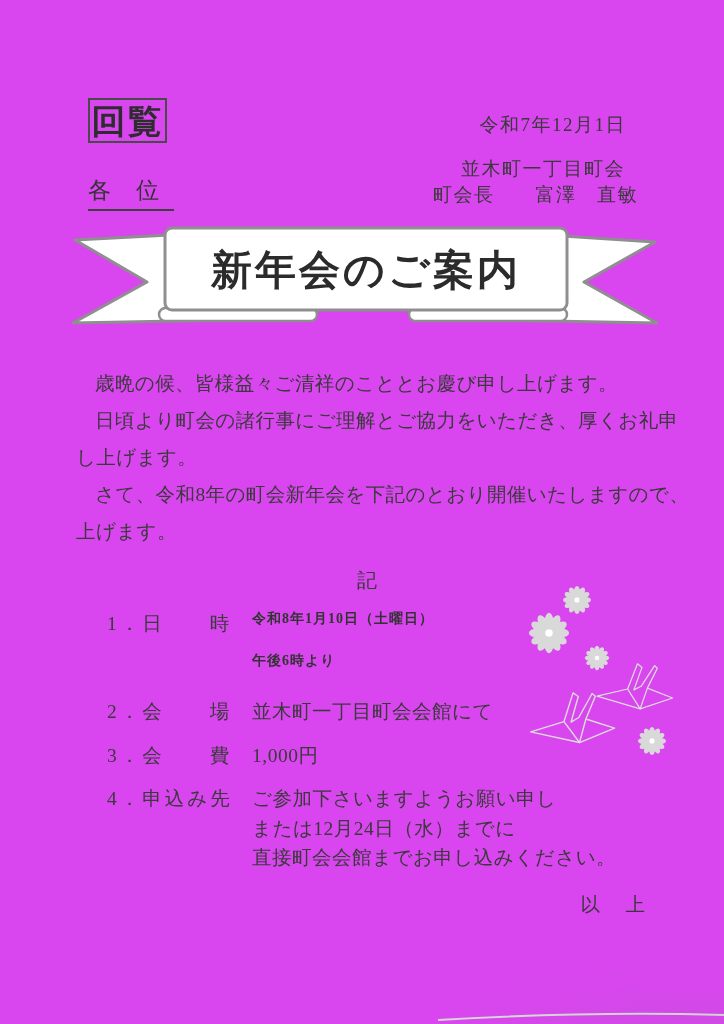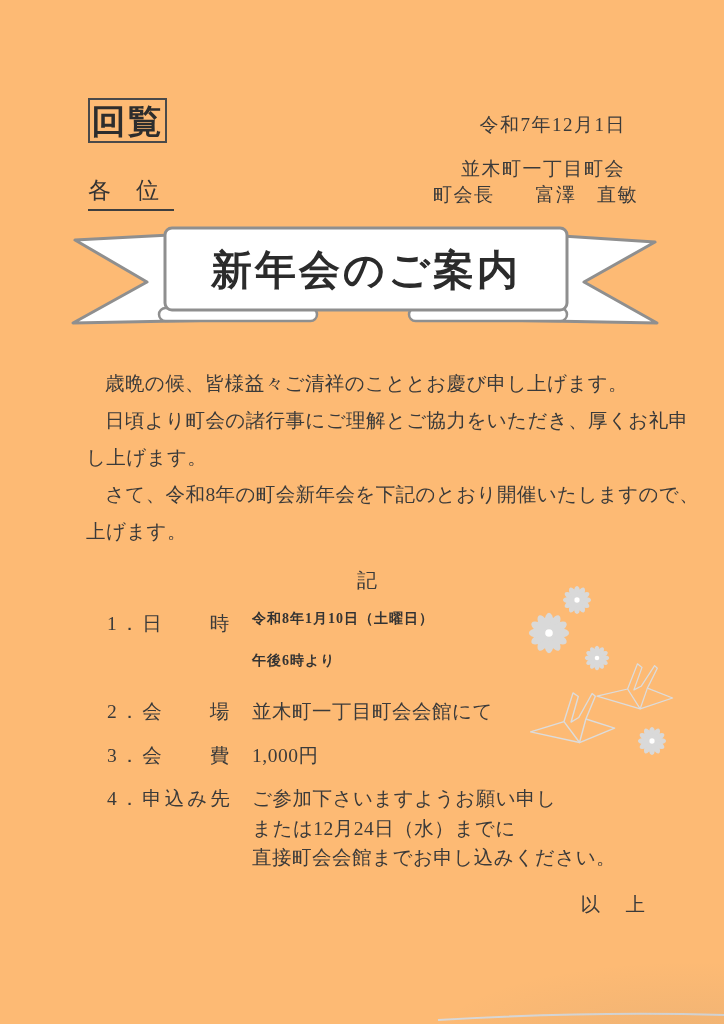--- a/index.html
+++ b/index.html
@@ -1,21 +1,21 @@
 <!DOCTYPE html>
 <html><head>
 <meta charset="utf-8">
 <style>
   * { margin: 0; padding: 0; box-sizing: border-box; }
   html, body { background: #9a9a9a; }
   .page {
     position: relative;
     width: 724px;
     height: 1024px;
-    background: #fdba74;
+    background: #d946ef;
     overflow: hidden;
     font-family: "Liberation Serif", "DejaVu Serif", serif;
     color: #3a3a3a;
   }
   
   .stamp-box {
     position: absolute; left: 88px; top: 98px;
     width: 79px; height: 45px;
     border: 2px solid #4a4a4a;
     display: flex; align-items: center; justify-content: center;
@@ -40,21 +40,21 @@
   .signer       { position: absolute; top: 182px; right: 86px; font-size: 19px; letter-spacing: 1.5px; }
   
   .ribbon-svg { position: absolute; left: 57px; top: 224px; }
   .banner-title {
     position: absolute; left: 165px; top: 244px; width: 402px; height: 52px;
     display: flex; align-items: center; justify-content: center;
     font-family: "Liberation Sans", "DejaVu Sans", sans-serif;
     font-size: 41px; font-weight: 700; letter-spacing: 3px; color: #2b2b2b;
   }
   
-  .body-block { position: absolute; left: 86px; top: 366px; width: 572px; font-family: Liberation Serif, serif; }
+  .body-block { position: absolute; left: 76px; top: 366px; width: 572px; font-family: Liberation Serif, serif; }
   .body-line  { font-size: 19.5px; line-height: 36.9px; letter-spacing: 0.4px; white-space: nowrap; }
   .body-line.indent { padding-left: 19px; }
   
   .record-marker {
     position: absolute; left: 86px; top: 567px; width: 564px;
     text-align: center; font-size: 20px; letter-spacing: 2px;
   }
   .item-row { position: absolute; white-space: nowrap; font-size: 19.5px; }
   .item-label { position: absolute; left: 107px; letter-spacing: 3px; }
   .item-value { position: absolute; left: 252px; letter-spacing: 0.5px; }

